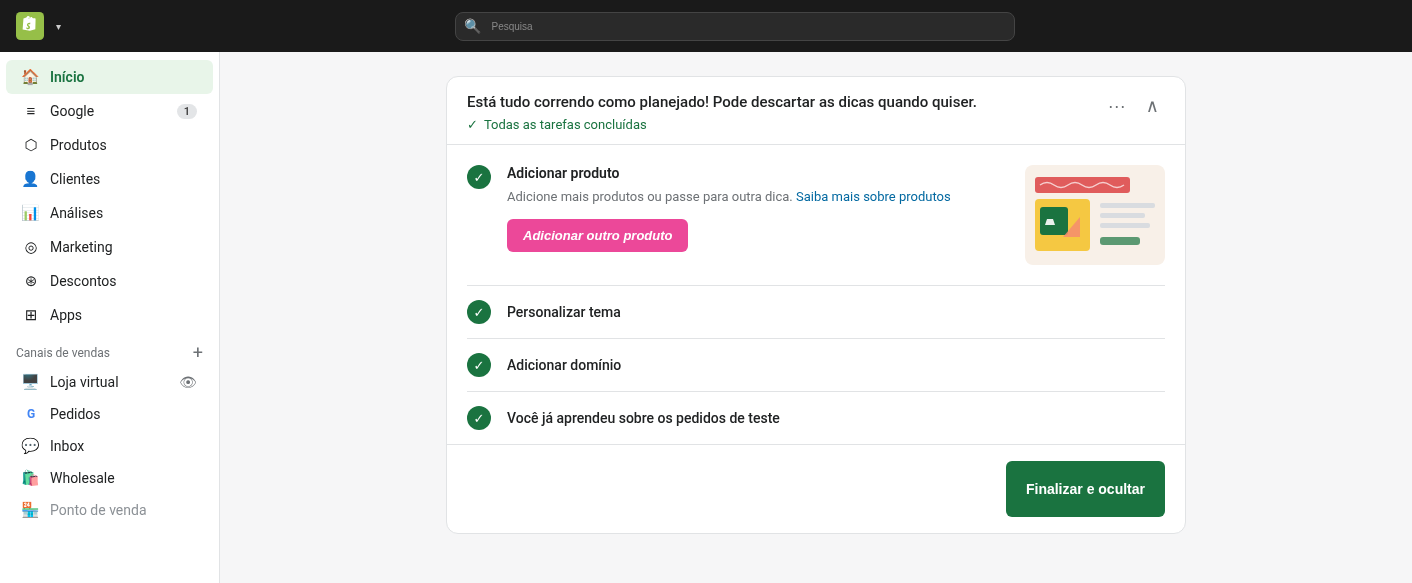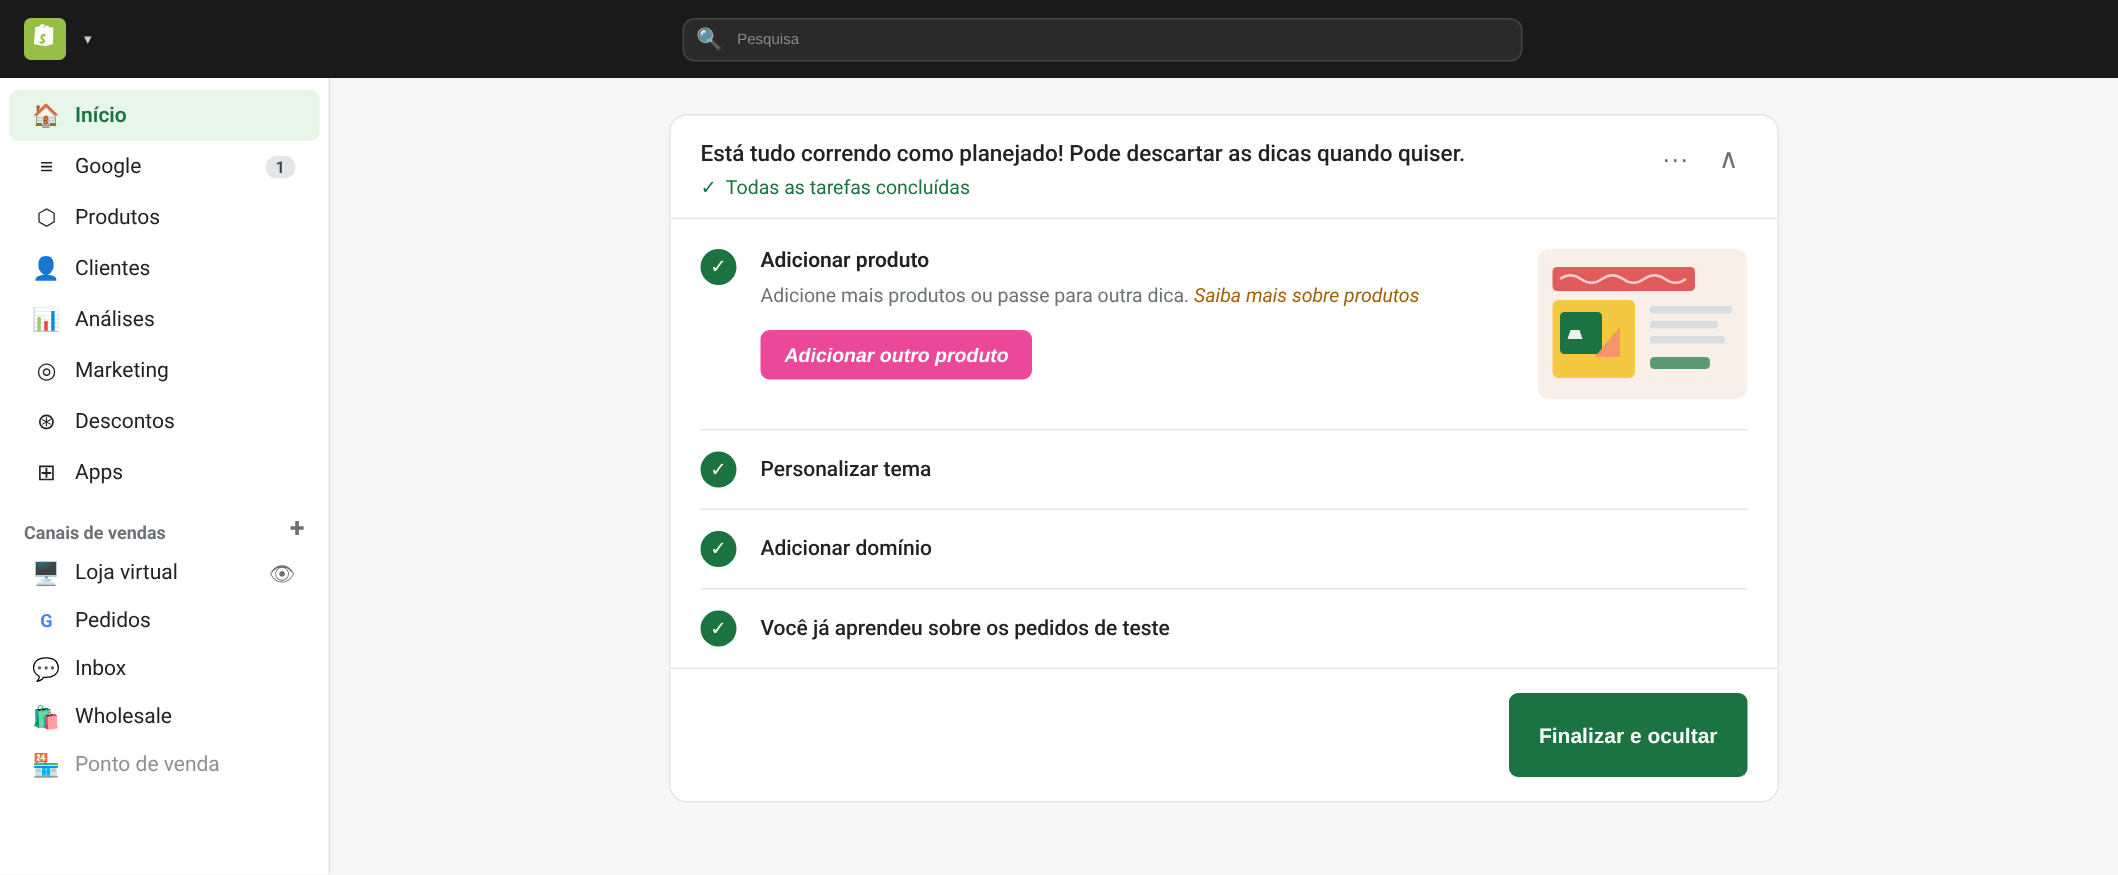--- a/index.html
+++ b/index.html
@@ -89,25 +89,25 @@
       background: #e3e5e7;
       border-radius: 10px;
       font-size: 11px;
       padding: 1px 7px;
       color: #444;
       font-weight: 600;
     }
 
     .section-header {
       display: flex;
-      align-items: flex-end;
+      align-items: center;
       padding: 12px 16px 4px 16px;
       font-size: 12px;
       color: #6d7175;
-      font-weight: 700;
+      font-weight: 400;
       gap: 6px;
     }
     .section-header .add-btn { margin-left: auto; cursor: pointer; color: #6d7175; font-size: 18px; line-height: 1; }
 
     .nav-sub-item {
       display: flex;
       align-items: center;
       gap: 10px;
       padding: 7px 16px;
       font-size: 14px;
@@ -173,21 +173,21 @@
       display: flex;
       align-items: center;
       justify-content: center;
       flex-shrink: 0;
       margin-top: 0;
     }
     .task-check-green span { color: #fff; font-size: 13px; }
     .task-content { flex: 1; }
     .task-title { font-size: 14px; font-weight: 600; color: #202223; margin-bottom: 6px; }
     .task-desc { font-size: 13px; color: #6d7175; line-height: 1.5; }
-    .task-desc a { color: #a16207; text-decoration: none; font-style: italic; }
+    .task-desc a { color: #0369a1; text-decoration: none; }
     .task-action { margin-top: 12px; }
     .btn-primary {
       background: #ec4899;
       color: #fff;
       border: none;
       border-radius: 6px;
       padding: 9px 16px;
       font-size: 13px;
       font-weight: 600;
       cursor: pointer;

